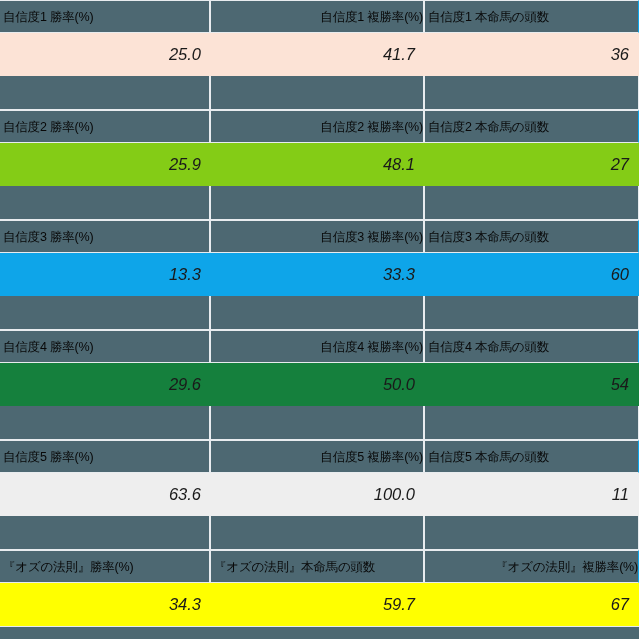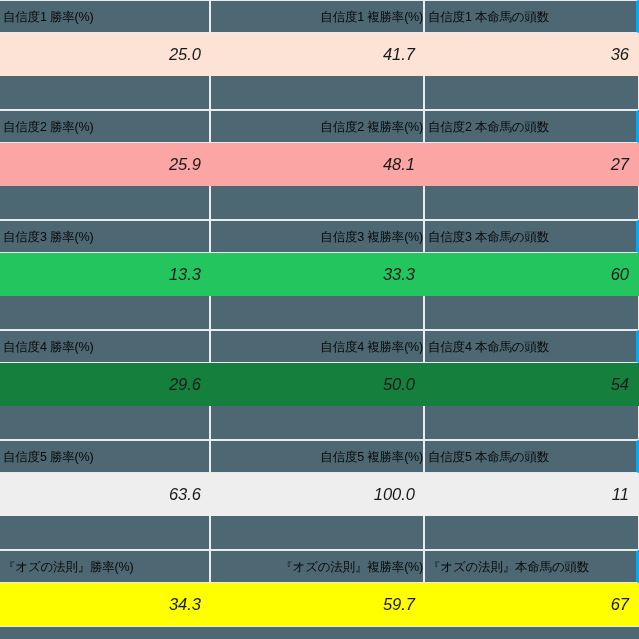--- a/index.html
+++ b/index.html
@@ -33,21 +33,21 @@
     line-height: 33px;
     height: 33px;
     padding-left: 3px;
     white-space: nowrap;
     overflow: hidden;
     border-right: 2px solid #e8ecef;
     border-top: 1px solid #e8ecef;
     border-bottom: 1px solid #e8ecef;
     letter-spacing: -0.2px;
   }
-  .hdr-cell:last-child { border-right: 3px solid #0ea5e9; }
+  .hdr-cell:last-child { border-right: 1px solid #0ea5e9; }
 
   
   .val-row {
     display: flex;
     width: 639px;
     height: 43px;
     font-style: italic;
   }
   .val-cell {
     color: #1a1a1a;
@@ -108,39 +108,39 @@
     <div class="sp-cell c1"></div>
     <div class="sp-cell c2"></div>
   </div>
 
   <div class="block">
     <div class="hdr-row">
       <div class="hdr-cell c0">自信度2 勝率(%)</div>
       <div class="hdr-cell c1">自信度2 複勝率(%)</div>
       <div class="hdr-cell c2">自信度2 本命馬の頭数</div>
     </div>
-    <div class="val-row" style="background:#fca5a5">
+    <div class="val-row" style="background:#84cc16">
       <div class="val-cell c0">25.9</div>
       <div class="val-cell c1">48.1</div>
       <div class="val-cell c2">27</div>
     </div>
   </div>
   <div class="spacer">
     <div class="sp-cell c0"></div>
     <div class="sp-cell c1"></div>
     <div class="sp-cell c2"></div>
   </div>
 
   <div class="block">
     <div class="hdr-row">
       <div class="hdr-cell c0">自信度3 勝率(%)</div>
       <div class="hdr-cell c1">自信度3 複勝率(%)</div>
       <div class="hdr-cell c2">自信度3 本命馬の頭数</div>
     </div>
-    <div class="val-row" style="background:#22c55e">
+    <div class="val-row" style="background:#0ea5e9">
       <div class="val-cell c0">13.3</div>
       <div class="val-cell c1">33.3</div>
       <div class="val-cell c2">60</div>
     </div>
   </div>
   <div class="spacer">
     <div class="sp-cell c0"></div>
     <div class="sp-cell c1"></div>
     <div class="sp-cell c2"></div>
   </div>
@@ -177,22 +177,22 @@
   </div>
   <div class="spacer">
     <div class="sp-cell c0"></div>
     <div class="sp-cell c1"></div>
     <div class="sp-cell c2"></div>
   </div>
 
   <div class="block">
     <div class="hdr-row">
       <div class="hdr-cell c0">『オズの法則』勝率(%)</div>
+      <div class="hdr-cell c2">『オズの法則』本命馬の頭数</div>
       <div class="hdr-cell c1">『オズの法則』複勝率(%)</div>
-      <div class="hdr-cell c2">『オズの法則』本命馬の頭数</div>
     </div>
     <div class="val-row" style="background:#ffff00">
       <div class="val-cell c0">34.3</div>
       <div class="val-cell c1">59.7</div>
       <div class="val-cell c2">67</div>
     </div>
   </div>
   <div class="bottom-rule"></div>
 
 </div>

